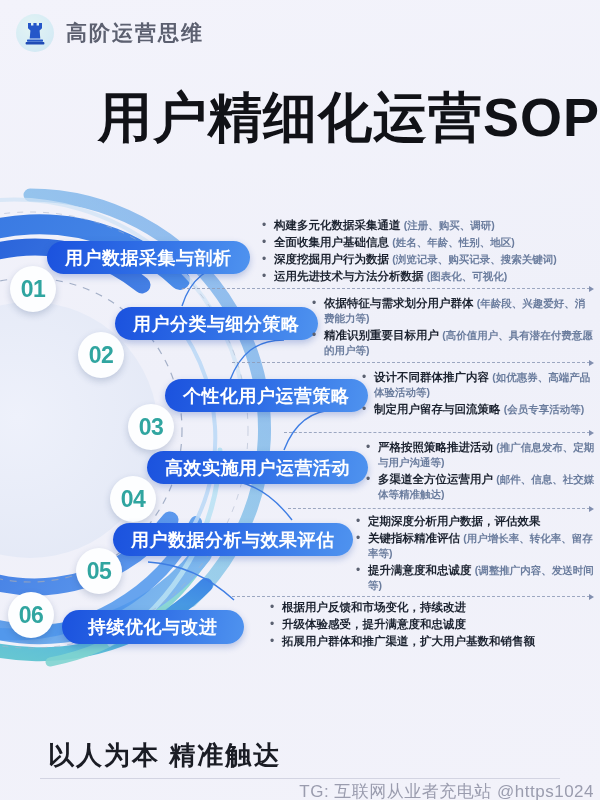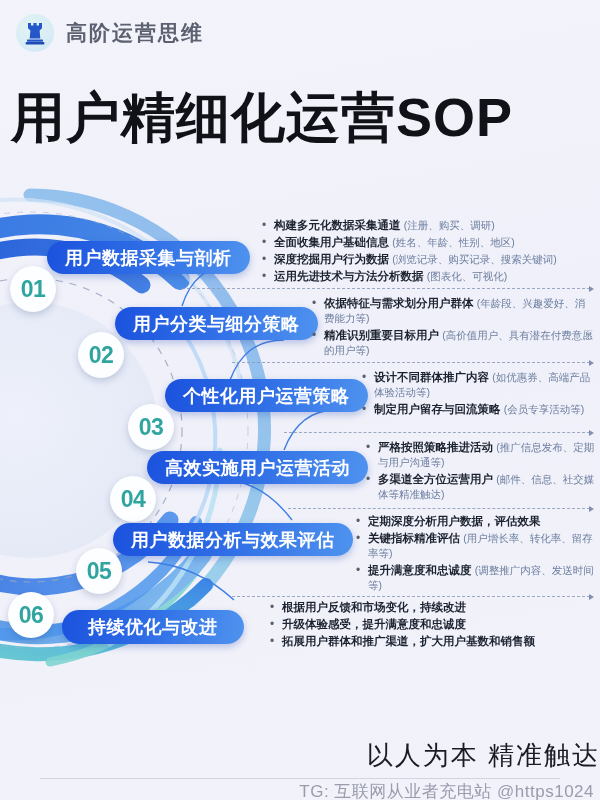--- a/index.html
+++ b/index.html
@@ -32,25 +32,24 @@
   }
   #brand-badge svg { display:block; }
   #brand-name {
     font-size:21px; font-weight:bold; color:#5c6070;
     letter-spacing:2px;
   }
 
   
   #title {
     position:absolute; left:0; right:0; top:82px;
-    text-align:left;
+    text-align:right;
     font-size:54px; font-weight:bold; color:#111217;
     letter-spacing:1px;
     z-index:30;
-    padding-left:11px;
   }
 
   
   #art {
     position:absolute; left:-250px; top:150px;
     width:560px; height:560px;
     z-index:1;
   }
 
   
@@ -103,21 +102,21 @@
     line-height:15px;
     text-align:left;
   }
   .bullet .txt {
     font-size:11.5px;
     color:#1c2330;
     font-weight:bold;
   }
   .bullet .txt .sub {
     color:#6b7d9e;
-    font-weight:normal;
+    font-weight:bold;
     font-size:10.5px;
   }
 
   
   .sep {
     position:absolute;
     height:1px;
     z-index:10;
     border-top:1px dashed #8e9bb8;
     opacity:.85;
@@ -129,22 +128,22 @@
     width:0; height:0;
     border-left:5px solid #6f7fa3;
     border-top:3px solid transparent;
     border-bottom:3px solid transparent;
   }
   .curve { position:absolute; z-index:9; }
 
   
   #footer-slogan {
     position:absolute; left:0; right:0; top:738px;
-    text-align:right;
-    font-size:26px; font-weight:normal; color:#1a1c24;
+    text-align:left;
+    font-size:26px; font-weight:bold; color:#1a1c24;
     letter-spacing:2px;
     z-index:30;
     margin-left:48px;
   }
   #footer-rule {
     position:absolute; left:40px; right:40px; top:778px;
     height:1px; background:#d3d4e2; z-index:25;
   }
   #watermark {
     position:absolute; right:6px; top:780px;

